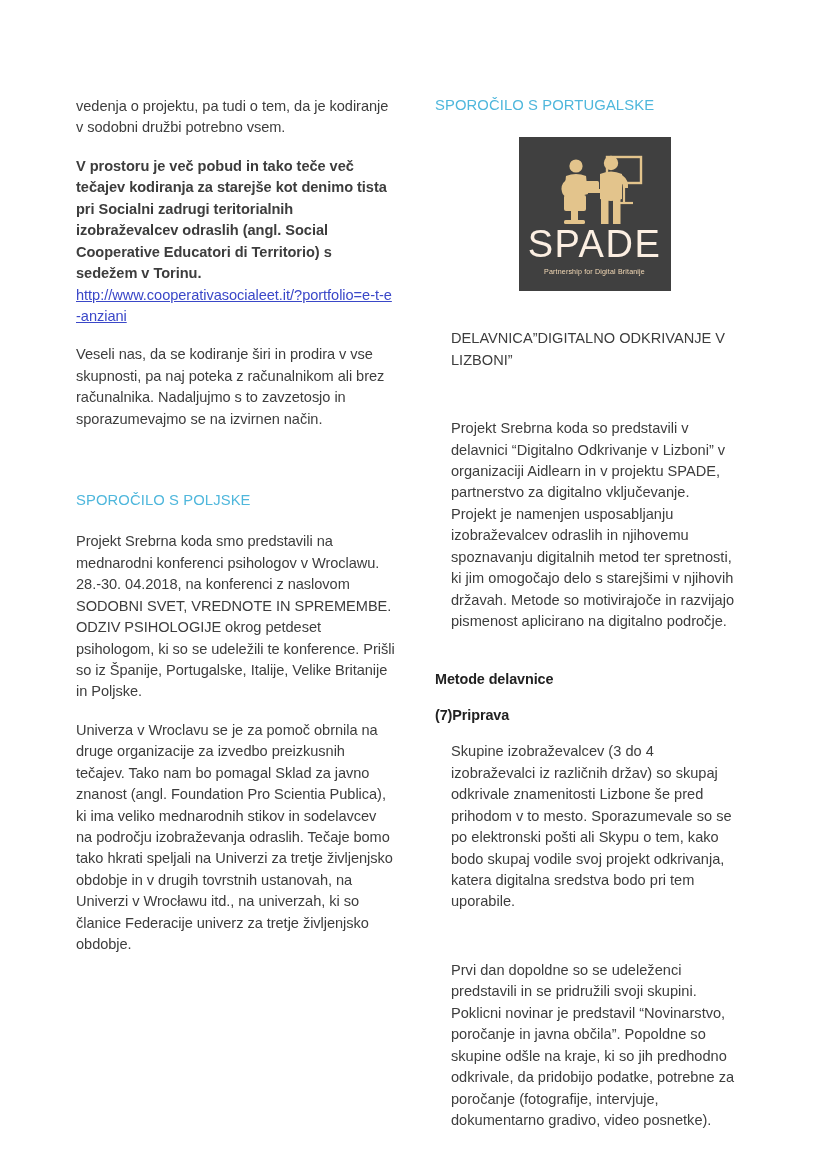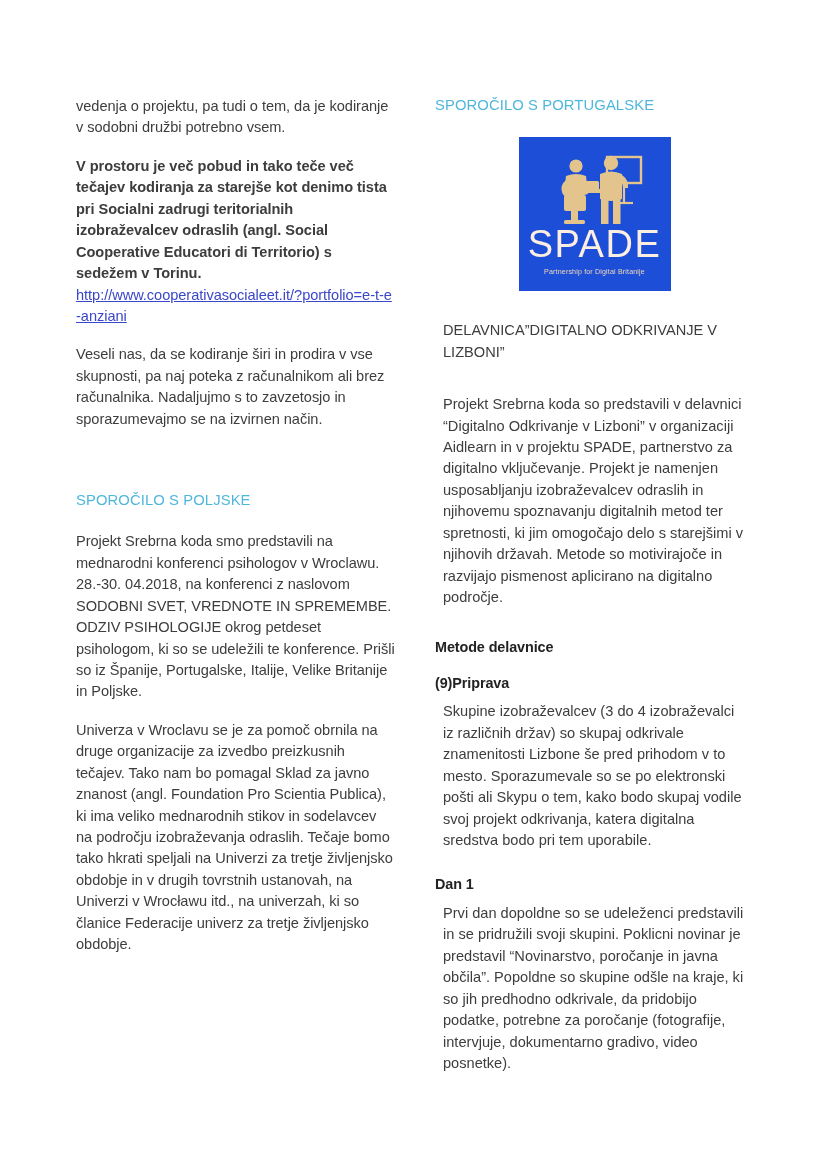--- a/index.html
+++ b/index.html
@@ -71,21 +71,21 @@
   
   .logo-wrap {
     margin: 22px 0 0 0;
     display: flex;
     justify-content: center;
   }
   .spade-logo {
     position: relative;
     width: 152px;
     height: 154px;
-    background: #1d4ed8;
+    background: #404040;
     overflow: hidden;
   }
   .logo-figures {
     position: absolute;
     left: 0;
     top: 14px;
     width: 152px;
     height: 74px;
   }
   .logo-wordmark {
@@ -107,21 +107,21 @@
     top: 131px;
     width: 152px;
     text-align: center;
     font-size: 7.1px;
     color: #F3D9B6;
     letter-spacing: 0.15px;
   }
 
   
   p.plain {
-    margin: 8px;
+    margin: 16px;
     font-size: 14.6px;
     line-height: 1.47;
     color: #3d3d3d;
   }
   .bold-line {
     margin: 0;
     font-size: 14.4px;
     font-weight: bold;
     color: #222222;
     line-height: 1.42;
@@ -199,26 +199,25 @@
       <div class="spacer-sm"></div>
 
       <p class="plain">Projekt Srebrna koda so predstavili v delavnici “Digitalno Odkrivanje v Lizboni” v organizaciji Aidlearn  in v projektu SPADE,  partnerstvo za digitalno vključevanje. Projekt je namenjen usposabljanju izobraževalcev odraslih in njihovemu spoznavanju digitalnih metod ter spretnosti, ki jim omogočajo delo s starejšimi v njihovih državah. Metode so motivirajoče in razvijajo  pismenost aplicirano na digitalno področje.</p>
 
       <div class="spacer-md"></div>
 
       <p class="bold-line">Metode delavnice</p>
 
       <div class="spacer-sm"></div>
 
-      <p class="bold-line">(9)Priprava</p>
+      <p class="bold-line">(7)Priprava</p>
 
       <p class="plain">Skupine  izobraževalcev (3 do 4 izobraževalci iz različnih držav) so skupaj odkrivale znamenitosti Lizbone še pred prihodom v to mesto. Sporazumevale so se po elektronski pošti ali Skypu o tem, kako bodo skupaj vodile svoj projekt odkrivanja, katera digitalna sredstva bodo pri tem uporabile.</p>
 
       <div class="spacer-sm"></div>
 
 
-      <p class="bold-line">Dan 1</p>
 
       <p class="plain">Prvi dan dopoldne so se udeleženci predstavili in se pridružili svoji skupini. Poklicni novinar je predstavil “Novinarstvo, poročanje in javna občila”. Popoldne so skupine odšle na kraje, ki so jih predhodno odkrivale, da pridobijo podatke, potrebne  za poročanje (fotografije, intervjuje, dokumentarno gradivo, video posnetke).</p>
 
     </div>
   </div>
 </div>
 
 </body></html>

